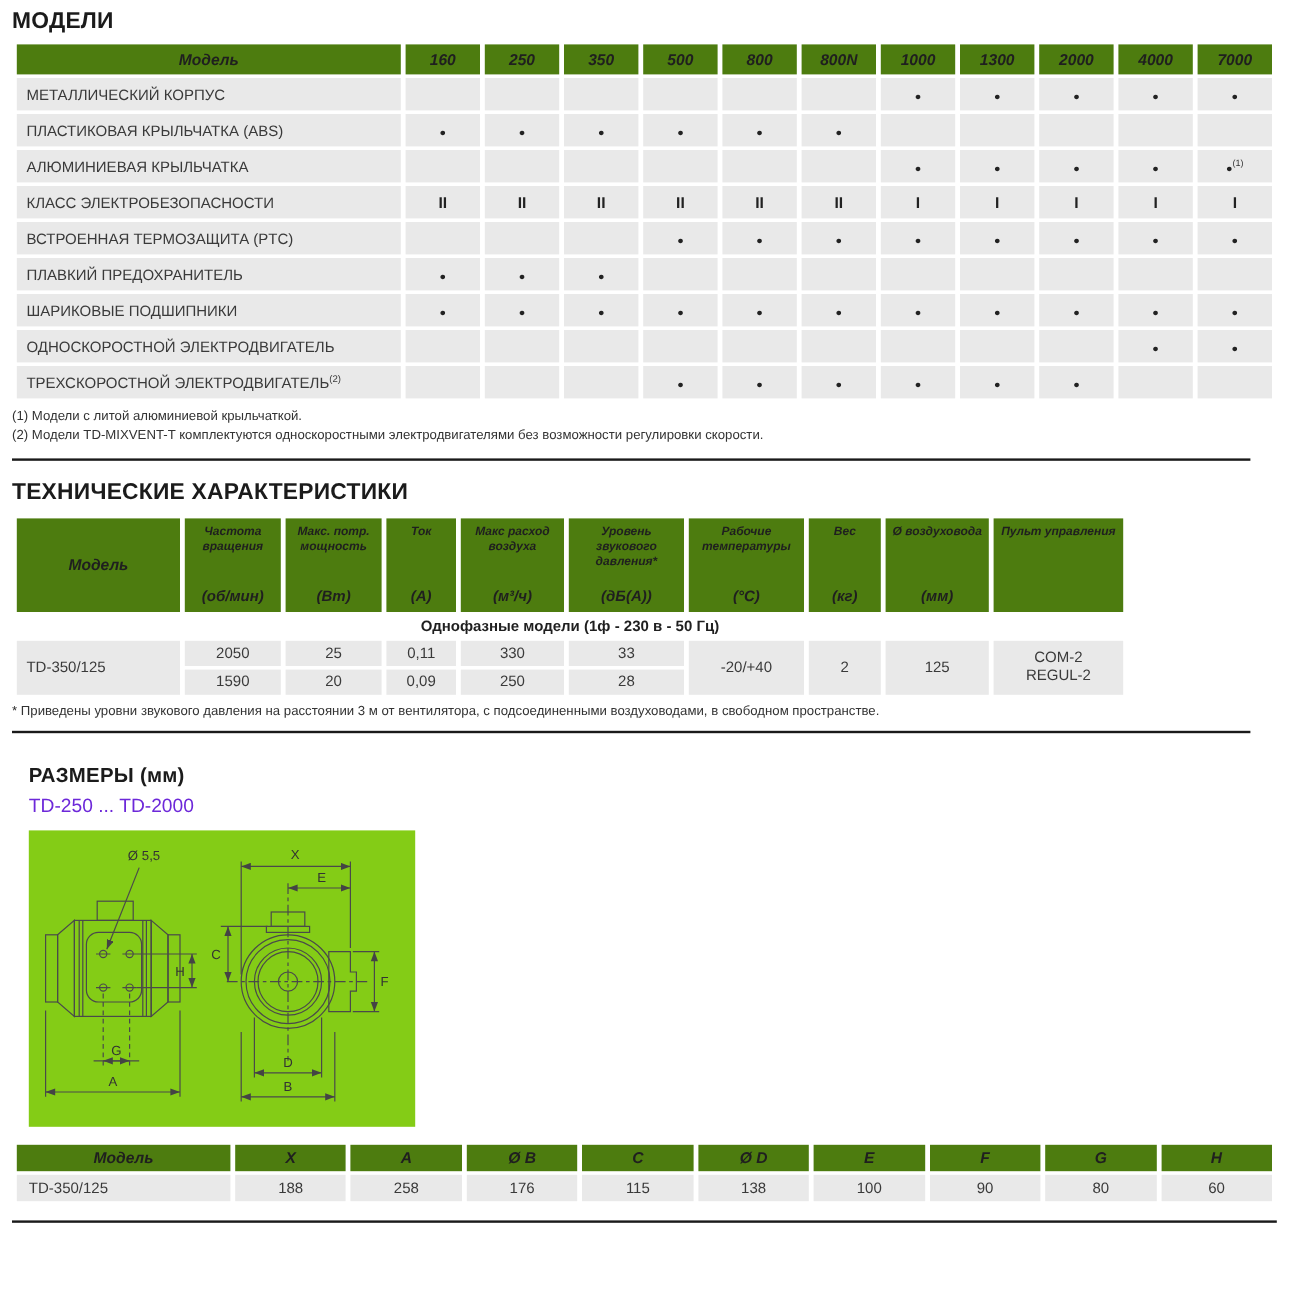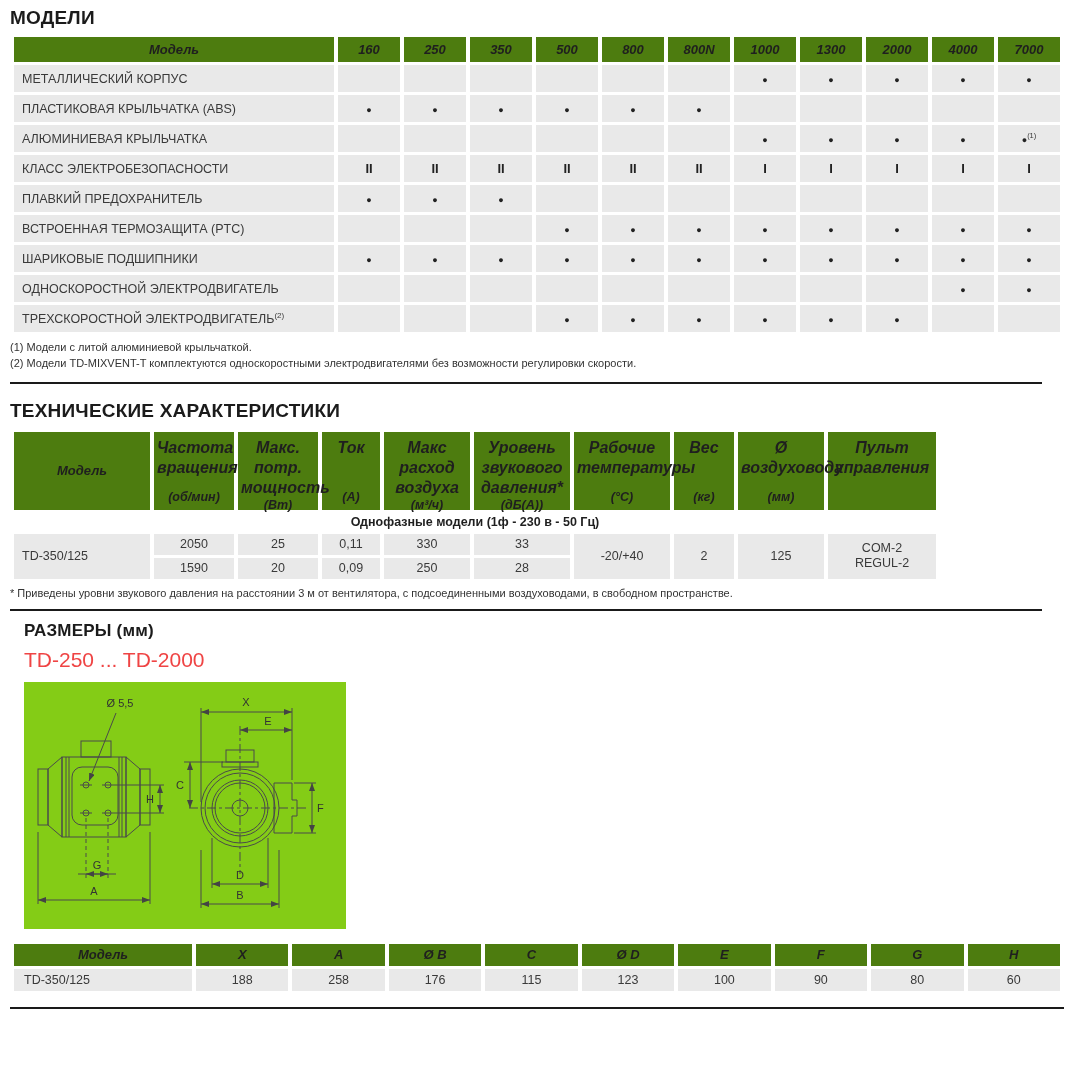--- a/index.html
+++ b/index.html
@@ -38,35 +38,35 @@
 
   .divider {
     border:none; border-top:2px solid #1a1a1a;
     width:1032px; margin:10px 0 0 0;
   }
 
   
   .tech-table { width:930px; }
   .tech-table th { height:78px; vertical-align:top; padding:0; }
   .tech-table th .hwrap { display:flex; flex-direction:column; justify-content:space-between; height:78px; }
-  .tech-table th .hname { padding:6px 3px 0 3px; font-size:16px; line-height:1.25; }
+  .tech-table th .hname { padding:6px 3px 0 3px; font-size:10px; line-height:1.25; }
   .tech-table th .hunit { padding:0 3px 6px 3px; font-size:12.5px; }
   .tech-table th.model-th { vertical-align:middle; }
   .tech-table td { height:21px; }
   .tech-table td.group {
     background:#fff; font-weight:bold; font-size:12.5px; color:#1f1f1f; height:18px;
   }
   .tech-table td.model-cell { text-align:left; padding-left:8px; }
   .tech-table td.ctrl-cell { line-height:1.25; }
   .tech-footnote { margin-top:5px; font-size:11px; color:#333; }
 
   
-  .dims-section { margin-left:14px; margin-top:10px; }
+  .dims-section { margin-left:14px; margin-top:26px; }
   #dims-title { font-size:17px; }
-  .dims-subtitle { font-size:21px; color:#ef4444; margin-top:7px; }
+  .dims-subtitle { font-size:16px; color:#6d28d9; margin-top:7px; }
   .drawing-box {
     width:322px; height:247px; background:#84cc16; margin-top:10px;
   }
 
   
   .dims-table { width:1054px; margin-top:12px; }
   .dims-table th { height:22px; }
   .dims-table th.lab-col { width:178px; }
   .dims-table td { height:22px; }
   .dims-table td.rlabel { text-align:left; padding-left:10px; }
@@ -153,46 +153,46 @@
           <td class="klass">II</td>
           <td class="klass">II</td>
           <td class="klass">II</td>
           <td class="klass">I</td>
           <td class="klass">I</td>
           <td class="klass">I</td>
           <td class="klass">I</td>
           <td class="klass">I</td>
         </tr>
         <tr>
+          <td class="rlabel">ВСТРОЕННАЯ ТЕРМОЗАЩИТА (PTC)</td>
+          <td></td>
+          <td></td>
+          <td></td>
+          <td><span class="dot">●</span></td>
+          <td><span class="dot">●</span></td>
+          <td><span class="dot">●</span></td>
+          <td><span class="dot">●</span></td>
+          <td><span class="dot">●</span></td>
+          <td><span class="dot">●</span></td>
+          <td><span class="dot">●</span></td>
+          <td><span class="dot">●</span></td>
+        </tr>
+        <tr>
           <td class="rlabel">ПЛАВКИЙ ПРЕДОХРАНИТЕЛЬ</td>
           <td><span class="dot">●</span></td>
           <td><span class="dot">●</span></td>
           <td><span class="dot">●</span></td>
           <td></td>
           <td></td>
           <td></td>
           <td></td>
           <td></td>
           <td></td>
           <td></td>
           <td></td>
-        </tr>
-        <tr>
-          <td class="rlabel">ВСТРОЕННАЯ ТЕРМОЗАЩИТА (PTC)</td>
-          <td></td>
-          <td></td>
-          <td></td>
-          <td><span class="dot">●</span></td>
-          <td><span class="dot">●</span></td>
-          <td><span class="dot">●</span></td>
-          <td><span class="dot">●</span></td>
-          <td><span class="dot">●</span></td>
-          <td><span class="dot">●</span></td>
-          <td><span class="dot">●</span></td>
-          <td><span class="dot">●</span></td>
         </tr>
         <tr>
           <td class="rlabel">ШАРИКОВЫЕ ПОДШИПНИКИ</td>
           <td><span class="dot">●</span></td>
           <td><span class="dot">●</span></td>
           <td><span class="dot">●</span></td>
           <td><span class="dot">●</span></td>
           <td><span class="dot">●</span></td>
           <td><span class="dot">●</span></td>
           <td><span class="dot">●</span></td>
@@ -458,21 +458,21 @@
           <th>H</th>
         </tr>
     </thead>
     <tbody>
         <tr>
           <td class="rlabel">TD-350/125</td>
           <td>188</td>
           <td>258</td>
           <td>176</td>
           <td>115</td>
-          <td>123</td>
+          <td>138</td>
           <td>100</td>
           <td>90</td>
           <td>80</td>
           <td>60</td>
         </tr>
       </tbody>
   </table>
 
   <hr class="bottom-rule">
 

